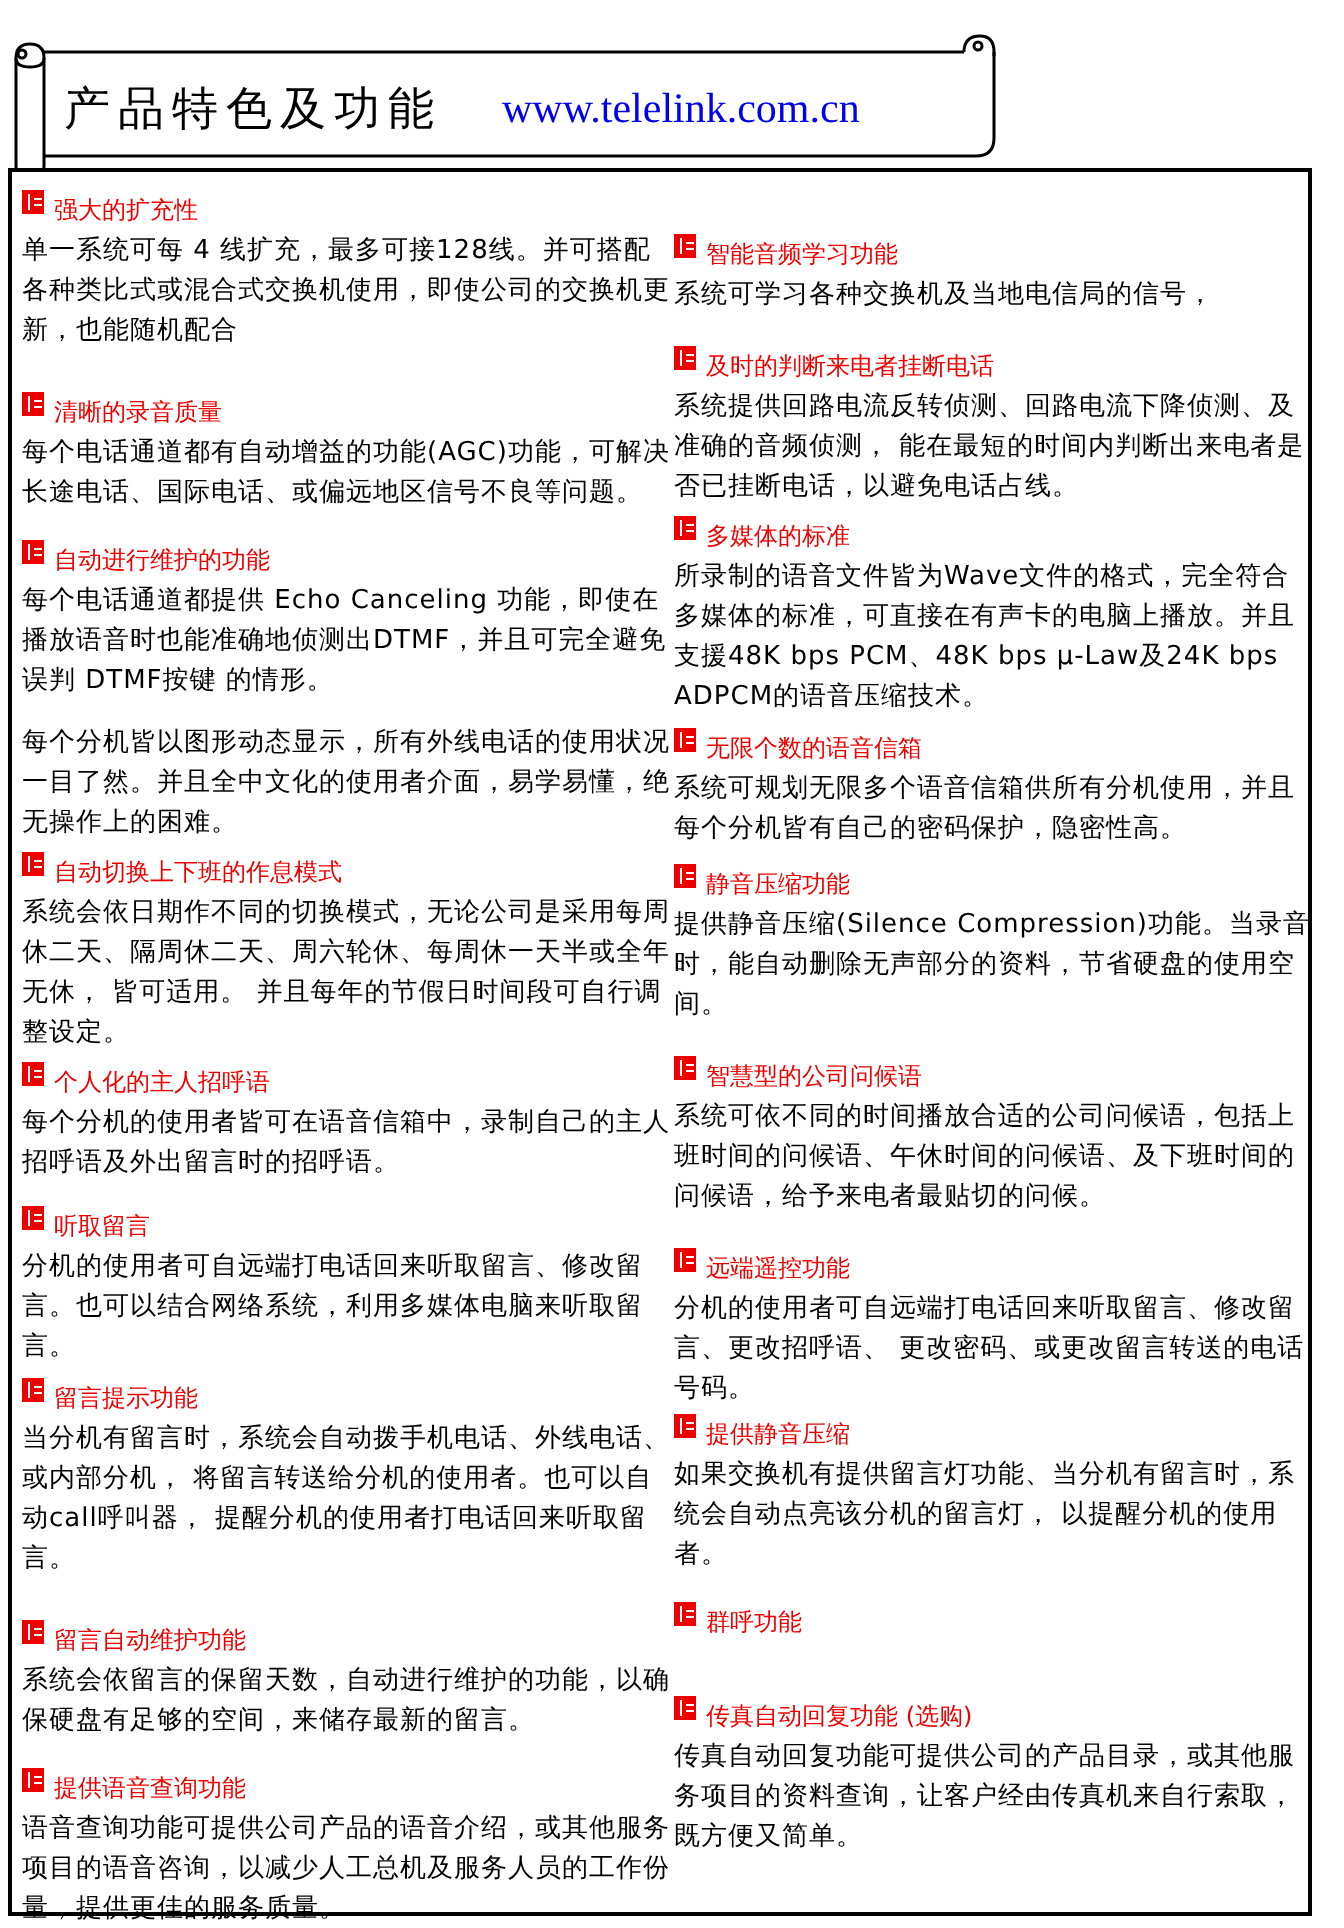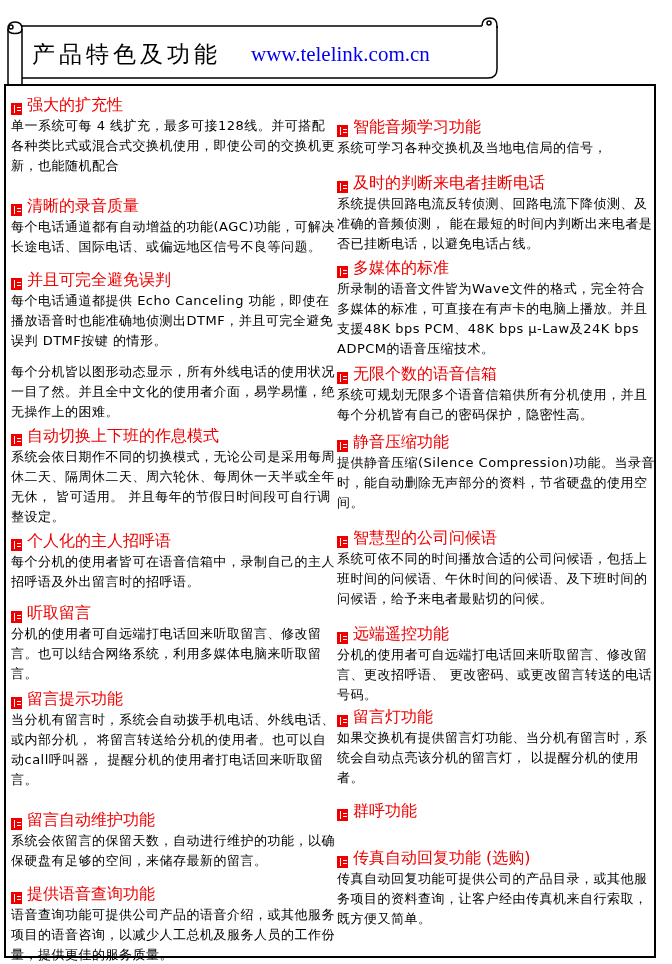--- a/index.html
+++ b/index.html
@@ -35,24 +35,24 @@
     width:652px; height:874px;
     border:2px solid var(--border_black,#000);
     background:var(--page_bg,#fff);
   }
   .col { position:absolute; top:0; padding-top:9px; }
   .col-left  { left:5px;  width:324px; }
   .col-right { left:331px; width:318px; }
 
   .section { width:100%; }
   .h {
-    display:flex; align-items:flex-end; gap:5px;
+    display:flex; align-items:flex-start; gap:5px;
     height:20px; line-height:20px;
     color:var(--heading_red,#f00);
-    font-size:16px; white-space:nowrap;
+    font-size:12px; white-space:nowrap;
   }
   .bullet {
     flex:0 0 auto; width:11px; height:12px;
     background-image:
       linear-gradient(#fff,#fff),
       linear-gradient(#fff,#fff),
       linear-gradient(#fff,#fff);
     background-position:3px 2px, 6px 4px, 6px 7px;
     background-size:1px 8px, 4px 1px, 4px 1px;
     background-repeat:no-repeat;
@@ -106,21 +106,21 @@
         <div class="h">
           <span class="bullet"></span>
           <span>清晰的录音质量</span>
         </div>
         <div class="b">每个电话通道都有自动增益的功能(AGC)功能，可解决长途电话、国际电话、或偏远地区信号不良等问题。</div>
       </div>
 
       <div class="section" style="margin-top:13px">
         <div class="h">
           <span class="bullet"></span>
-          <span>并且可完全避免误判</span>
+          <span>自动进行维护的功能</span>
         </div>
         <div class="b">每个电话通道都提供 Echo Canceling 功能，即使在播放语音时也能准确地侦测出DTMF，并且可完全避免误判 DTMF按键 的情形。</div>
       </div>
 
       <div class="section" style="margin-top:11px">
         <div class="b">每个分机皆以图形动态显示，所有外线电话的使用状况一目了然。并且全中文化的使用者介面，易学易懂，绝无操作上的困难。</div>
       </div>
 
       <div class="section" style="margin-top:4px">
         <div class="h">
@@ -226,21 +226,21 @@
         <div class="h">
           <span class="bullet"></span>
           <span>远端遥控功能</span>
         </div>
         <div class="b">分机的使用者可自远端打电话回来听取留言、修改留言、更改招呼语、 更改密码、或更改留言转送的电话号码。</div>
       </div>
 
       <div class="section" style="margin-top:2px">
         <div class="h">
           <span class="bullet"></span>
-          <span>留言灯功能</span>
+          <span>提供静音压缩</span>
         </div>
         <div class="b">如果交换机有提供留言灯功能、当分机有留言时，系统会自动点亮该分机的留言灯， 以提醒分机的使用者。</div>
       </div>
 
       <div class="section" style="margin-top:13px">
         <div class="h">
           <span class="bullet"></span>
           <span>群呼功能</span>
         </div>
       </div>

